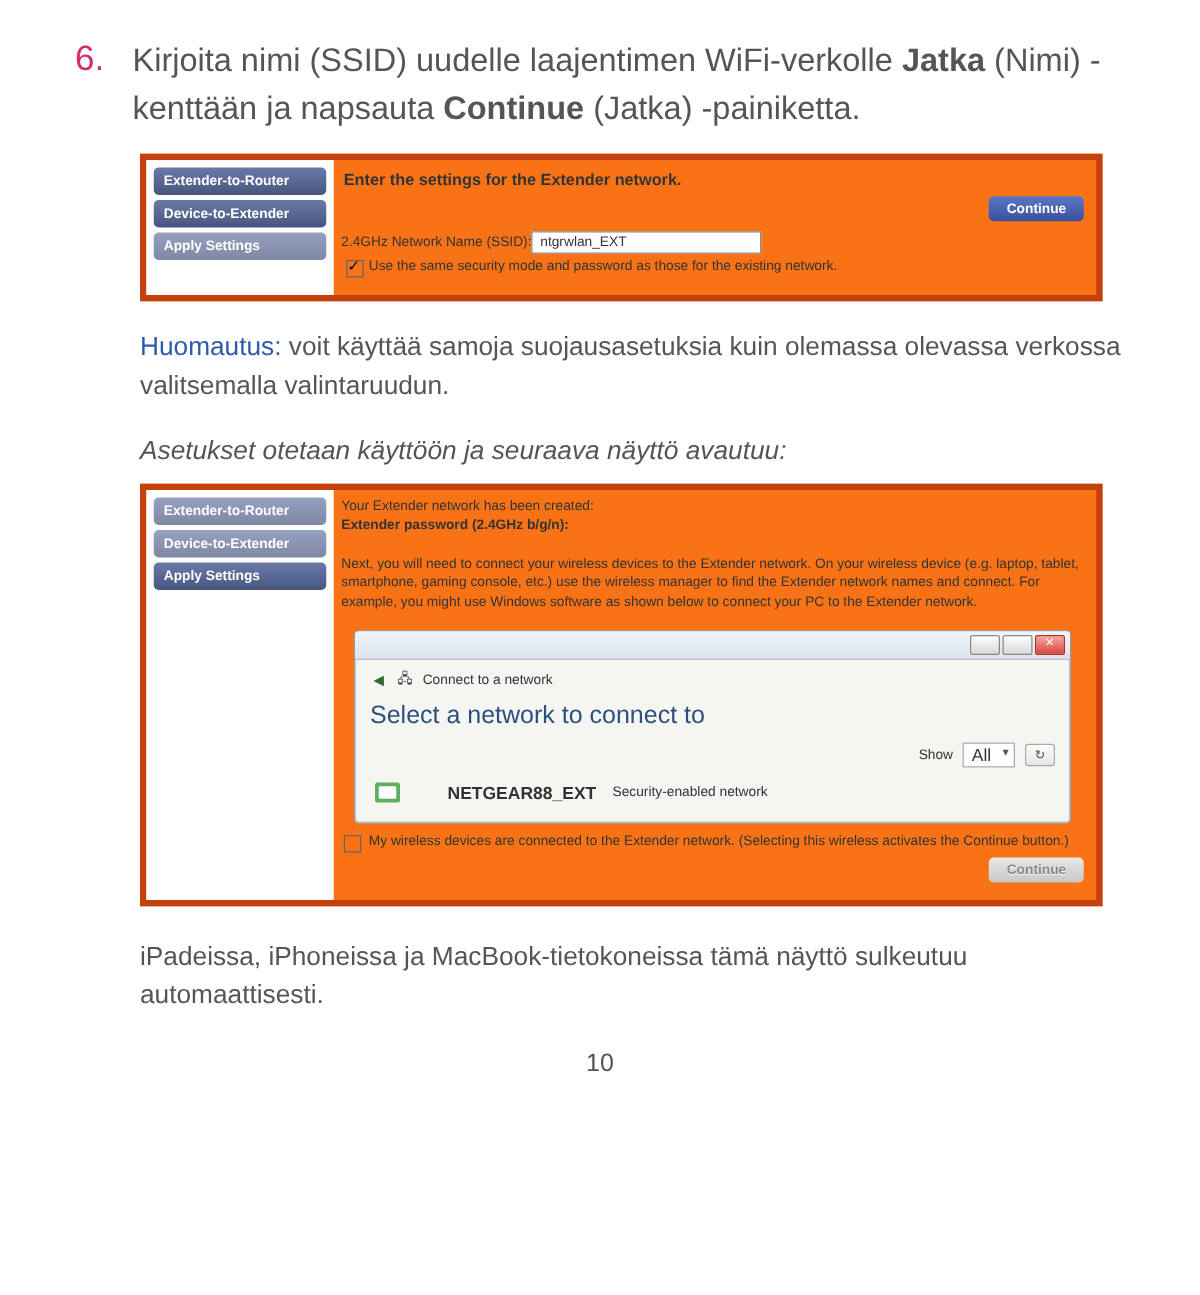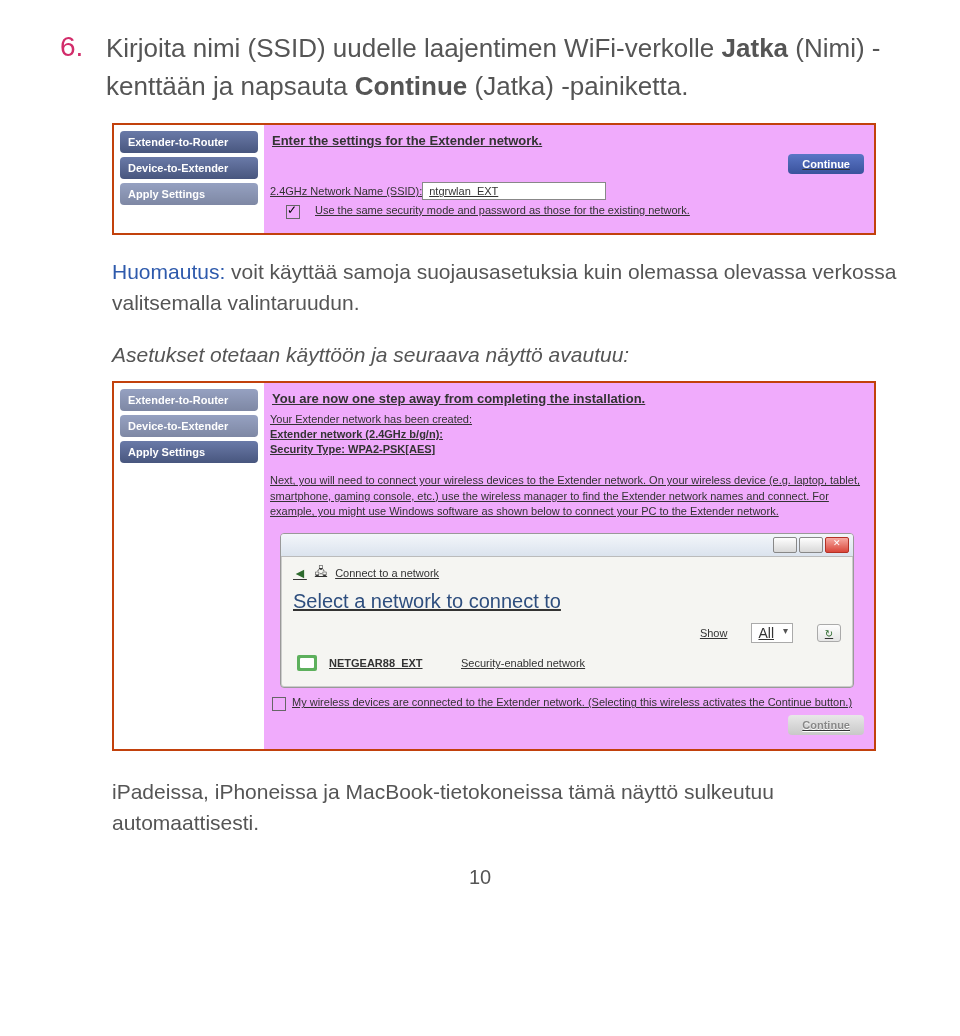--- a/index.html
+++ b/index.html
@@ -4,57 +4,57 @@
 <style>
   html,body{margin:0;padding:0;background:#fff;font-family:Arial,Helvetica,sans-serif;color:#333;}
   .page{width:960px;min-height:1036px;padding:30px 60px 20px 60px;box-sizing:border-box;position:relative;}
   .step-row{display:flex;align-items:flex-start;gap:18px;margin-bottom:18px;}
   .step-num{color:#d22c6a;font-size:28px;font-weight:400;line-height:1.2;min-width:28px;}
   .step-text{font-size:26px;line-height:1.45;color:#555;}
   .step-text b{font-weight:700;color:#555;}
   .note-text{font-size:21px;line-height:1.45;color:#555;margin:22px 0 10px 52px;}
   .note-label{color:#2e5aac;}
   .italic{font-style:italic;}
-  .screenshot{margin:8px 0 0 52px;border:2px solid #c2410c;background:#f0abfc;}
+  .screenshot{margin:8px 0 0 52px;border:5px solid #c2410c;background:#f97316;}
   .ss1{width:760px;}
   .ss-body{display:flex;}
   .sidebar{width:150px;background:#fff;padding:6px;box-sizing:border-box;}
   .sidebar-item{background:linear-gradient(#6a7aa8,#48567e);color:#fff;font-size:11px;font-weight:700;border-radius:4px;padding:5px 8px;margin-bottom:4px;}
   .sidebar-item.dim{opacity:0.7;}
-  .main-panel{flex:1;padding:6px 10px 10px 6px;font-size:11px;color:#333;text-decoration:underline;}
+  .main-panel{flex:1;padding:6px 10px 10px 6px;font-size:11px;color:#333;}
   .main-head{font-size:13px;font-weight:700;color:#333;margin:2px 0 6px 2px;}
   .btn-blue{background:linear-gradient(#5a76c6,#3a529c);color:#fff;font-size:11px;font-weight:700;border-radius:4px;padding:4px 14px;display:inline-block;}
   .row-right{display:flex;justify-content:flex-end;margin:4px 0;}
   .field-row{display:flex;align-items:center;margin:8px 0 4px 0;}
   .field-label{font-size:11px;color:#333;}
   .txt-input{border:1px solid #888;padding:2px 6px;font-size:11px;width:170px;background:#fff;}
-  .chk-row{display:flex;align-items:flex-start;gap:15px;margin:4px 16px;}
+  .chk-row{display:flex;align-items:flex-start;gap:4px;margin:4px 4px;}
   .chk{width:12px;height:12px;border:1px solid #666;display:inline-block;position:relative;flex-shrink:0;margin-top:1px;}
   .chk.checked::after{content:"✓";position:absolute;left:0;top:-3px;font-size:12px;color:#000;}
   .ss2{width:760px;}
   .info-block{font-size:11px;color:#333;line-height:1.4;}
   .info-block .bold{font-weight:700;}
   .black-redact{display:inline-block;width:60px;height:10px;background:#000;vertical-align:middle;}
   .win{margin:14px 10px 6px 10px;border:1px solid #999;border-radius:4px;overflow:hidden;background:#f5f5f2;box-shadow:0 0 0 1px #ccc inset;}
   .win-titlebar{height:22px;background:linear-gradient(#f3f6fa,#dbe3ee);display:flex;align-items:center;justify-content:flex-end;padding:0 4px;gap:2px;border-bottom:1px solid #bbb;}
   .win-btn{width:22px;height:14px;border-radius:2px;border:1px solid #888;background:linear-gradient(#fefefe,#d8d8d8);position:relative;}
   .win-btn.red{background:linear-gradient(#f7a9a2,#d9463a);border-color:#b33126;}
   .win-btn.red::after{content:"✕";color:#fff;font-size:9px;position:absolute;left:7px;top:0;}
   .win-body{padding:6px 12px 10px 12px;}
   .win-sub{display:flex;align-items:center;gap:8px;font-size:11px;color:#333;margin-bottom:8px;}
   .win-sub .arrow{color:#2e6a2e;font-size:14px;}
   .win-head{font-size:20px;color:#2e4e7e;margin:4px 0 10px 0;}
-  .show-row{display:flex;align-items:center;justify-content:flex-end;gap:24px;font-size:11px;color:#333;margin:6px 0;}
+  .show-row{display:flex;align-items:center;justify-content:flex-end;gap:8px;font-size:11px;color:#333;margin:6px 0;}
   .dropdown{border:1px solid #aaa;background:#fff;padding:1px 18px 1px 6px;font-size:14px;position:relative;}
   .dropdown::after{content:"▾";position:absolute;right:4px;top:1px;font-size:10px;color:#555;}
   .refresh{width:22px;height:16px;border:1px solid #aaa;border-radius:3px;background:linear-gradient(#fdfdfd,#e6e6e6);display:inline-flex;align-items:center;justify-content:center;font-size:10px;color:#2e6a2e;}
   .net-row{display:flex;align-items:center;gap:12px;padding:6px 4px;}
   .net-icon{width:20px;height:16px;background:#5db05d;border-radius:2px;position:relative;flex-shrink:0;}
   .net-icon::after{content:"";position:absolute;left:3px;top:3px;width:14px;height:10px;background:#fff;border-radius:1px;}
-  .net-name{font-size:11px;font-weight:700;color:#333;min-width:120px;}
+  .net-name{font-size:14px;font-weight:700;color:#333;min-width:120px;margin-left:26px;}
   .net-sec{font-size:11px;color:#333;}
   .chk2-row{display:flex;align-items:flex-start;gap:6px;font-size:11px;color:#333;margin:8px 2px 4px 2px;}
   .btn-grey{background:linear-gradient(#e8e8e8,#c8c8c8);color:#888;font-size:11px;font-weight:700;border-radius:4px;padding:4px 14px;display:inline-block;text-shadow:0 1px 0 #fff;}
   .page-num{text-align:center;font-size:20px;color:#555;margin-top:28px;}
 </style>
 </head>
 <body>
 
 <div class="page">
 
@@ -96,25 +96,23 @@
   <div class="note-text italic">Asetukset otetaan käyttöön ja seuraava näyttö avautuu:</div>
 
   <div class="screenshot ss2">
     <div class="ss-body">
       <div class="sidebar">
         <div class="sidebar-item dim">Extender-to-Router</div>
         <div class="sidebar-item dim">Device-to-Extender</div>
         <div class="sidebar-item">Apply Settings</div>
       </div>
       <div class="main-panel">
-        <div class="main-head">You are now one step away from completing the installation.</div>
         <div class="info-block">
           <div>Your Extender network has been created:</div>
-          <div class="bold">Extender network (2.4GHz b/g/n):</div>
-          <div class="bold">Security Type: WPA2-PSK[AES]</div>
+          <div class="bold">Extender password (2.4GHz b/g/n):</div>
           <br>
           <div>Next, you will need to connect your wireless devices to the Extender network. On your wireless device (e.g. laptop, tablet, smartphone, gaming console, etc.) use the wireless manager to find the Extender network names and connect. For example, you might use Windows software as shown below to connect your PC to the Extender network.</div>
         </div>
 
         <div class="win">
           <div class="win-titlebar">
             <span class="win-btn"></span>
             <span class="win-btn"></span>
             <span class="win-btn red"></span>
           </div>

